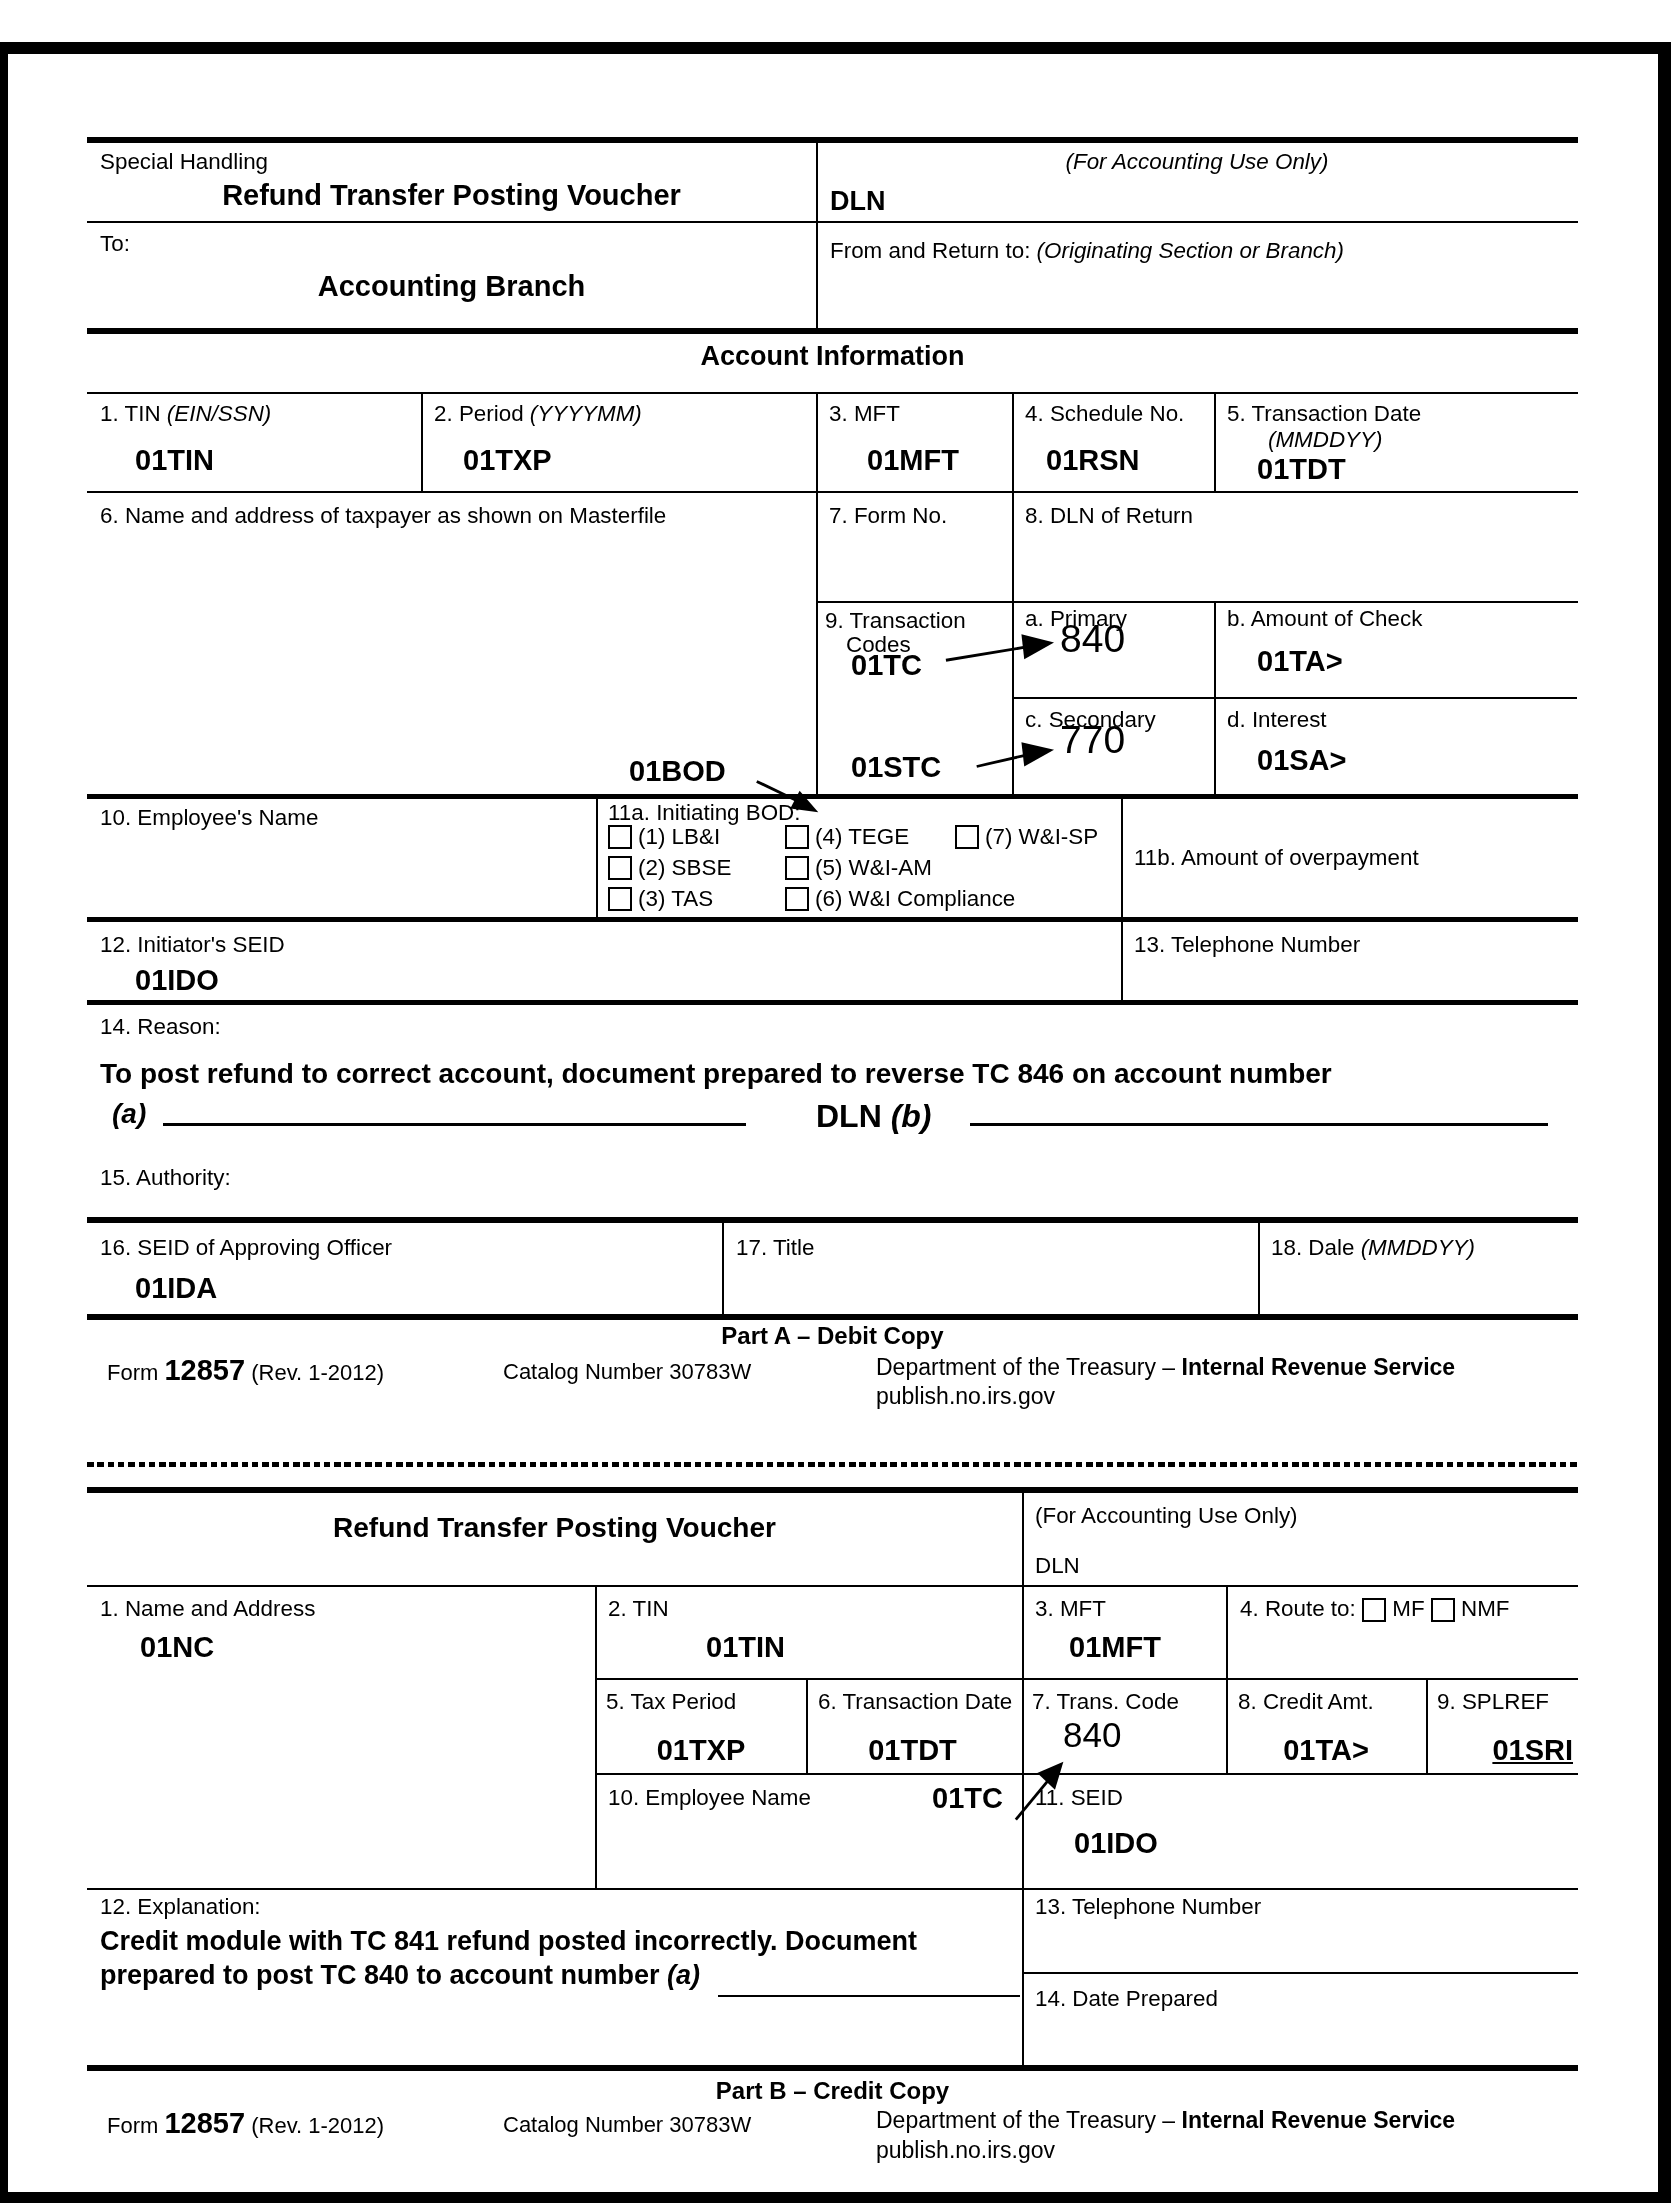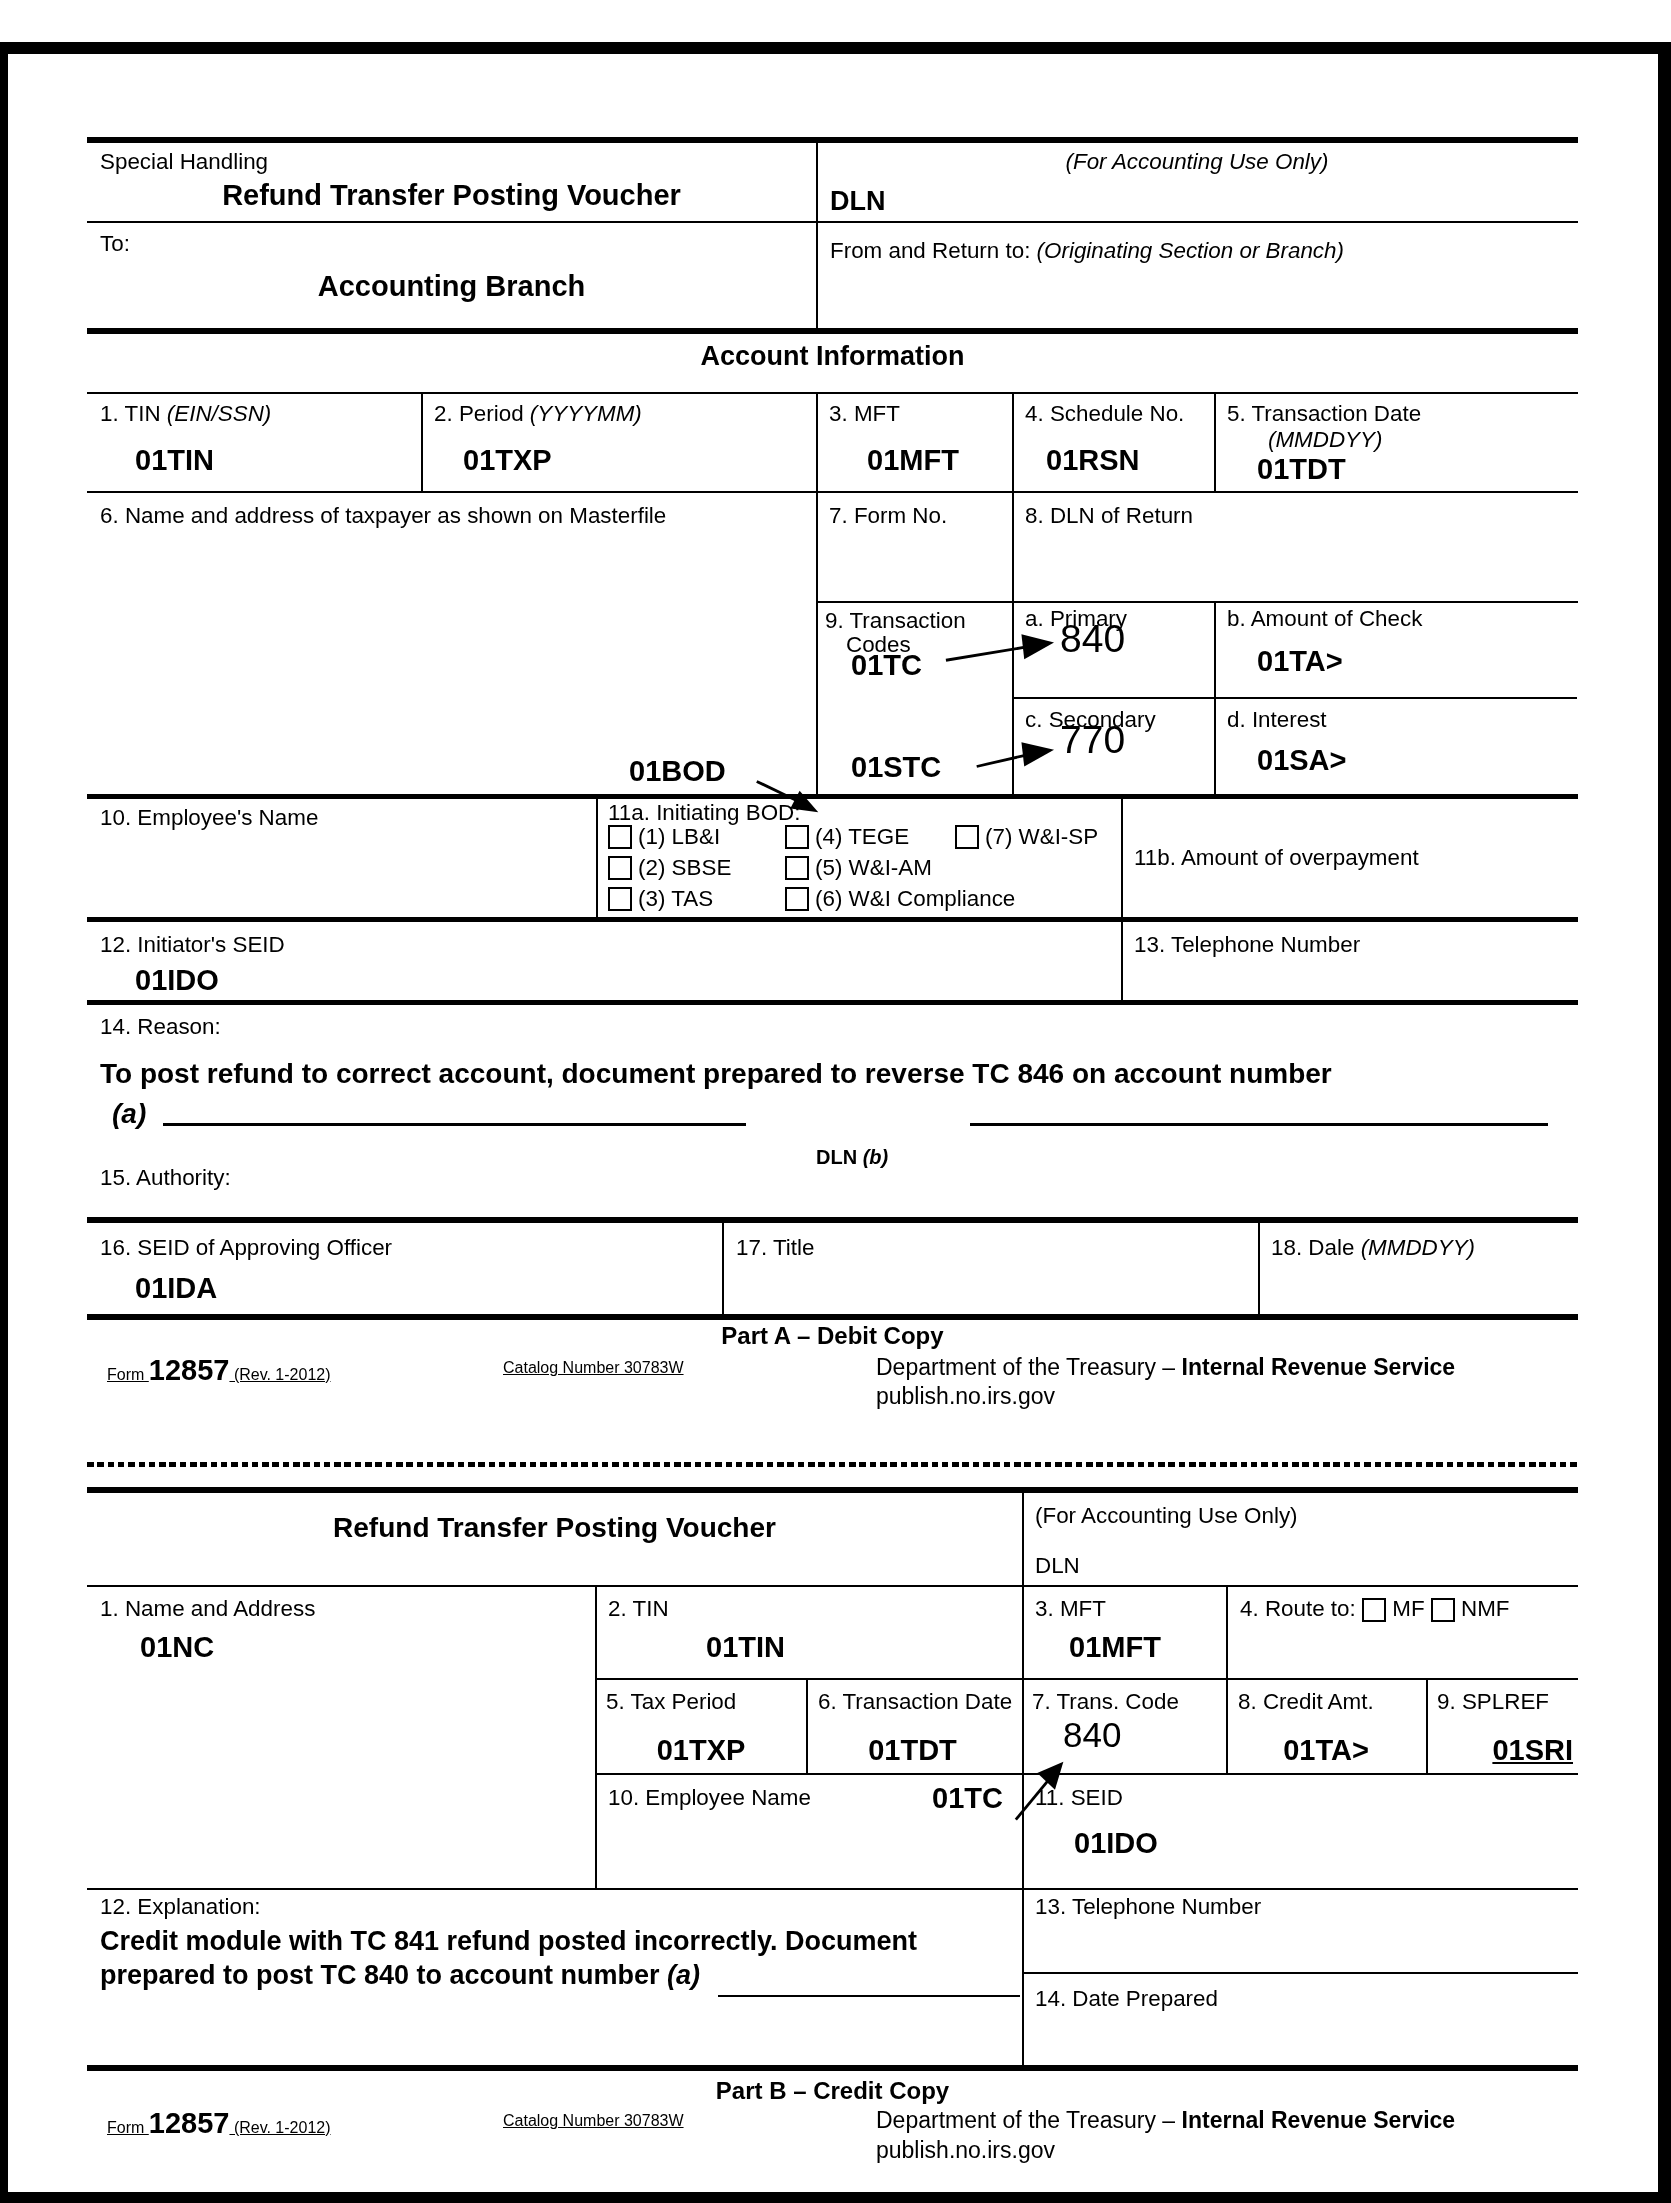--- a/index.html
+++ b/index.html
@@ -3,21 +3,21 @@
 <meta charset="utf-8">
 <style>
   html,body{margin:0;padding:0;background:#fff;}
   .page{position:relative;width:1671px;height:2204px;background:#fff;color:#000;
         font-family:"Liberation Sans", sans-serif;overflow:hidden;}
   .t{position:absolute;white-space:nowrap;}
   .ln{position:absolute;background:#000;}
   .dotted{position:absolute;height:4.7px;
           background:repeating-linear-gradient(to right,#000 0 6.5px,transparent 6.5px 10.3px);}
   .lbl{font-size:22.4px;line-height:1.15;}
-  .sm{font-size:16px;text-decoration:underline;}
+  .sm{font-size:22px;}
   .it{font-style:italic;}
   .b{font-weight:bold;}
   .val{font-weight:bold;font-size:29px;}
   .big{font-size:39px;font-weight:normal;}
   .ctr{text-align:center;}
   .rt{text-align:right;text-decoration:underline;}
   .cb{display:inline-block;width:24px;height:24px;border:2.8px solid #000;
       box-sizing:border-box;vertical-align:middle;background:#fff;}
   .cbrow{position:absolute;display:flex;align-items:center;gap:6px;}
   svg.overlay{position:absolute;left:0;top:0;pointer-events:none;}
@@ -131,21 +131,21 @@
   <div class="t lbl" style="left:1134px;top:845px">11b. Amount of overpayment</div>
 
   <div class="t lbl" style="left:100px;top:932px">12. Initiator's SEID</div>
   <div class="t val" style="left:135px;top:964px">01IDO</div>
   <div class="t lbl" style="left:1134px;top:932px">13. Telephone Number</div>
 
   <div class="t lbl" style="left:100px;top:1014px">14. Reason:</div>
   <div class="t b" style="left:100px;top:1058px;font-size:28px">To post refund to correct account, document prepared to reverse TC 846 on account number</div>
   <div class="t b it" style="left:112px;top:1098px;font-size:28px">(a)</div>
   <div class="ln" style="left:163px;top:1123px;width:583px;height:2.8px"></div>
-  <div class="t b" style="left:816px;top:1146px;font-size:20px"><span>DLN </span><span class="it">(b)</span></div>
+  <div class="t b" style="left:816px;top:1098px;font-size:32px"><span>DLN </span><span class="it">(b)</span></div>
   <div class="ln" style="left:970px;top:1123px;width:578px;height:2.8px"></div>
   <div class="t lbl" style="left:100px;top:1165px">15. Authority:</div>
 
   <div class="t lbl" style="left:100px;top:1235px">16. SEID of Approving Officer</div>
   <div class="t val" style="left:135px;top:1272px">01IDA</div>
   <div class="t lbl" style="left:736px;top:1235px">17. Title</div>
   <div class="t lbl" style="left:1271px;top:1235px"><span>18. Dale </span><span class="it">(MMDDYY)</span></div>
 
   <div class="t b ctr" style="left:87px;top:1322px;width:1491px;font-size:24px">Part A – Debit Copy</div>
   <div class="t" style="left:107px;top:1354px"><span class="sm">Form </span><span class="b" style="font-size:29px">12857</span><span class="sm"> (Rev. 1-2012)</span></div>

